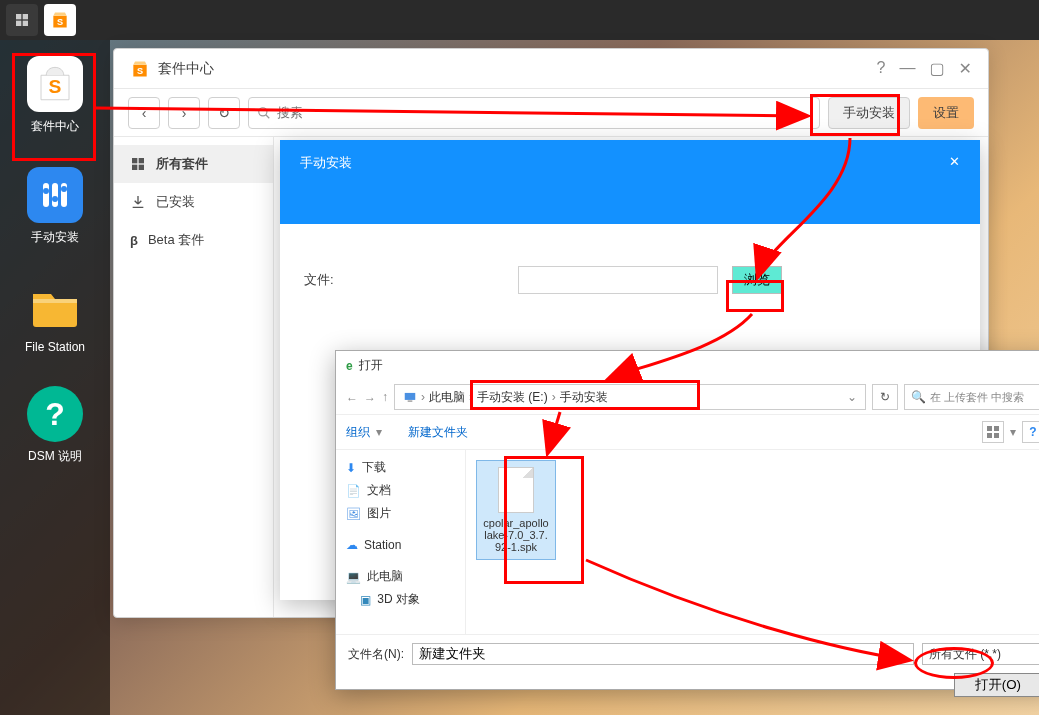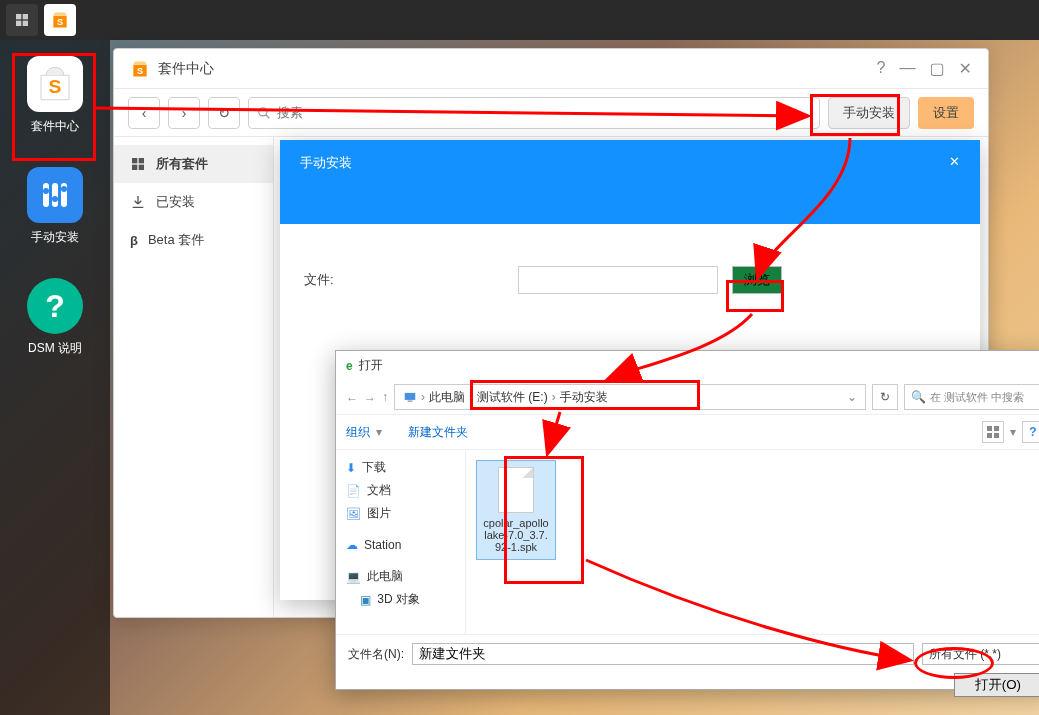--- a/index.html
+++ b/index.html
@@ -37,21 +37,21 @@
 .side-item.active { background: #f0f0f0; font-weight: 600; }
 
 
 .upload-dlg { position: absolute; left: 280px; top: 140px; width: 700px; height: 460px; background: #fff; box-shadow: 0 6px 24px rgba(0,0,0,0.25); }
 .upload-hdr { height: 84px; background: #1391ff; color: #fff; padding: 14px 20px; display: flex; flex-direction: column; }
 .upload-hdr-row1 { display: flex; justify-content: space-between; font-size: 13px; }
 .upload-hdr-title { font-size: 18px; margin-top: 12px; margin-left: 6px; }
 .upload-body { padding: 28px 24px; color: #404040; font-size: 13px; }
 .upload-row { display: flex; align-items: center; gap: 14px; margin-top: 14px; }
 .upload-input { width: 200px; height: 28px; border: 1px solid #d0d0d0; }
-.browse-btn { height: 28px; padding: 0 11px; border: 1px solid #bbb; background: #15803d; font-size: 13px; }
+.browse-btn { height: 28px; padding: 0 11px; border: 1px solid #bbb; background: #5eead4; font-size: 13px; }
 
 
 .fileopen { position: absolute; left: 335px; top: 350px; width: 720px; height: 340px; background: #fff; border: 1px solid #aaa; box-shadow: 0 6px 24px rgba(0,0,0,0.3); }
 .fo-title { padding: 6px 10px; font-size: 12px; color: #333; display: flex; align-items: center; gap: 6px; }
 .fo-nav { display: flex; align-items: center; padding: 4px 10px; gap: 6px; font-size: 12px; color: #444; }
 .fo-nav-arrows { display: flex; gap: 6px; color: #888; }
 .fo-crumbs { flex: 1; height: 26px; border: 1px solid #ccc; display: flex; align-items: center; padding: 0 8px; gap: 4px; }
 .fo-crumbs .cr { color: #333; }
 .fo-crumbs .sep { color: #888; }
 .fo-refresh { width: 26px; height: 26px; border: 1px solid #ccc; display: flex; align-items: center; justify-content: center; color: #555; }
@@ -126,20 +126,29 @@
           <rect x="15" y="6" width="6" height="24" rx="3" fill="#fff"></rect>
           <rect x="24" y="6" width="6" height="24" rx="3" fill="#fff"></rect>
           <circle cx="9" cy="14" r="3" fill="#2d88f0"></circle>
           <circle cx="18" cy="22" r="3" fill="#2d88f0"></circle>
           <circle cx="27" cy="12" r="3" fill="#2d88f0"></circle>
         </svg>
     </div>
     <span>手动安装</span>
   </div>
   <div class="dock-item">
+    <div class="dock-icon">
+      <svg width="56" height="56" viewBox="0 0 56 56">
+          <path fill="#f7b733" d="M6 16h18l4 5h22v25a3 3 0 0 1-3 3H9a3 3 0 0 1-3-3V16z"></path>
+          <path fill="#f9d27a" d="M6 21h44v4H6z"></path>
+        </svg>
+    </div>
+    <span>File Station</span>
+  </div>
+  <div class="dock-item">
     <div class="dock-icon" style="background:#00b894;border-radius:50%">
       <span style="color:#fff;font-size:32px;font-weight:700">?</span>
     </div>
     <span>DSM 说明</span>
   </div>
 </div>
 
 <div class="pkg-window">
   <div class="win-titlebar">
     <svg class="icon-s" viewBox="0 0 24 24">
@@ -222,30 +231,30 @@
       <span>↑</span>
     </div>
     <div class="fo-crumbs">
       <svg width="14" height="14" viewBox="0 0 24 24">
           <rect x="3" y="5" width="18" height="12" fill="#4a90e2"></rect>
           <rect x="8" y="18" width="8" height="2" fill="#888"></rect>
         </svg>
       <span class="sep">›</span>
       <span class="cr">此电脑</span>
       <span class="sep">›</span>
-      <span class="cr">测试软件 (E:)</span>
+      <span class="cr">手动安装 (E:)</span>
       <span class="sep">›</span>
       <span class="cr">手动安装</span>
       <span style="flex:1"></span>
       <span class="sep">⌄</span>
     </div>
     <div class="fo-refresh">↻</div>
     <div class="fo-search">
       <span>🔍</span>
-      <span style="font-size:11px">在 测试软件 中搜索</span>
+      <span style="font-size:11px">在 上传套件 中搜索</span>
     </div>
   </div>
   <div class="fo-toolbar">
     <span>组织</span>
     <span style="color:#888">▾</span>
     <span style="width:14px"></span>
     <span>新建文件夹</span>
     <span class="sp"></span>
     <div class="fo-view">
       <svg width="12" height="12" viewBox="0 0 12 12">

